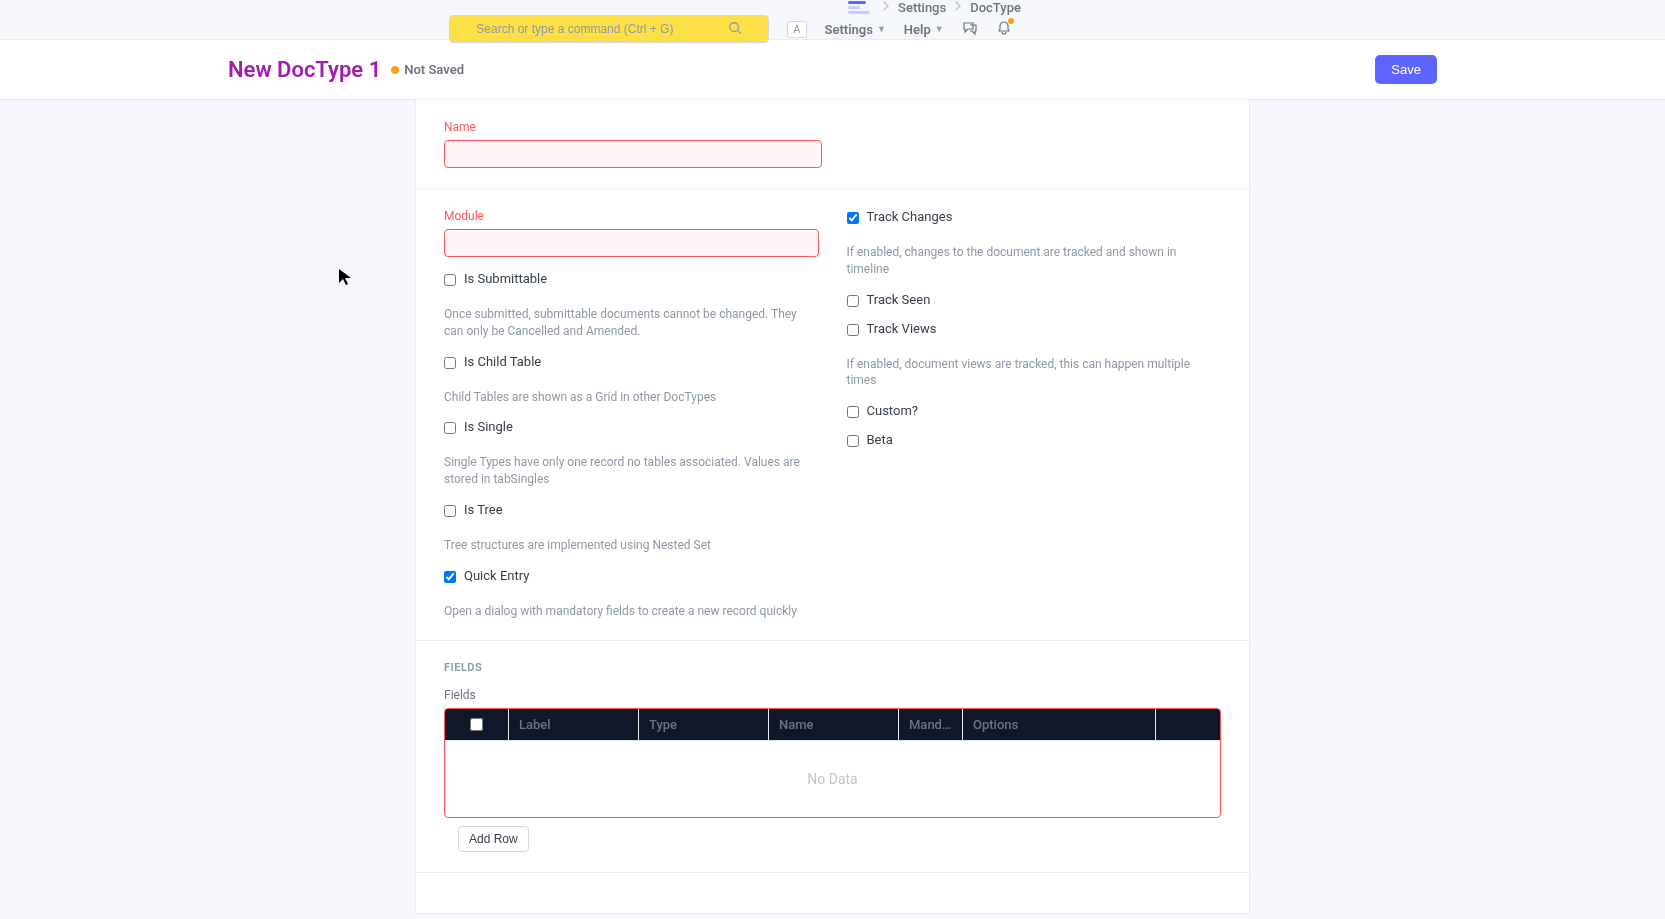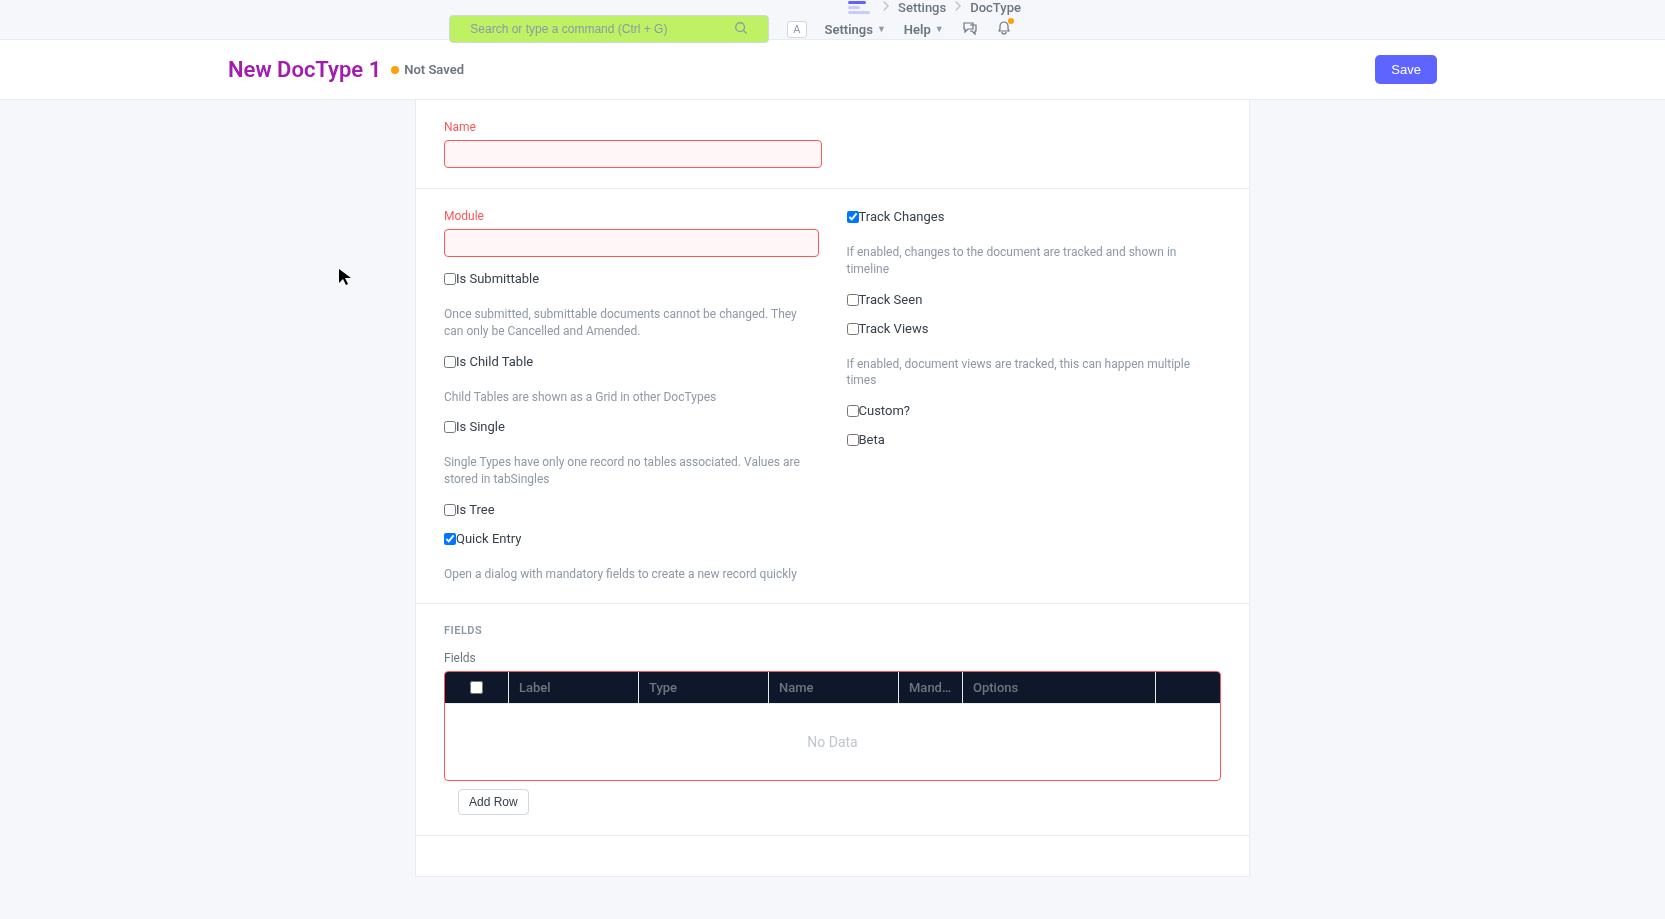--- a/index.html
+++ b/index.html
@@ -56,28 +56,28 @@
 .chevron {
   color: #c0c6cc;
 }
 .navbar-right {
   display: flex;
   align-items: center;
   gap: 18px;
   margin-right: 204px;
 }
 .search-box {
-  background: #bef264;
+  background: #fde047;
   border: 1px solid #d1d8dd;
   border-radius: 4px;
   height: 28px;
   width: 320px;
   display: flex;
   align-items: center;
-  padding: 0 20px;
+  padding: 0 26px;
 }
 .search-input {
   border: none;
   outline: none;
   flex: 1;
   font-size: 12px;
   color: #6c7680;
   background: transparent;
 }
 .search-input::placeholder {
@@ -214,21 +214,22 @@
 }
 .form-input.error {
   border: 1px solid #ff5858;
   background: #fff7f7;
 }
 .form-input.full {
   width: 378px;
 }
 .checkbox-row {
   display: flex;
-  align-items: flex-start;
+  align-items: flex-end;
+  gap: 8px;
   margin-top: 14px;
 }
 .checkbox-row input[type="checkbox"] {
   margin-top: 2px;
   width: 12px;
   height: 12px;
 }
 .checkbox-row .cb-label {
   font-size: 13px;
   color: #36414c;
@@ -403,20 +404,21 @@
           <div class="checkbox-row">
             <input type="checkbox" style="">
             <span class="cb-label">Is Single</span>
           </div>
           <div class="help-text">Single Types have only one record no tables associated. Values are stored in tabSingles</div>
 
           <div class="checkbox-row">
             <input type="checkbox" style="">
             <span class="cb-label">Is Tree</span>
           </div>
+          <div class="help-text">Tree structures are implemented using Nested Set</div>
 
           <div class="checkbox-row">
             <input type="checkbox" checked="" style="">
             <span class="cb-label">Quick Entry</span>
           </div>
           <div class="help-text">Open a dialog with mandatory fields to create a new record quickly</div>
         </div>
 
         <div class="form-col">
           <div class="checkbox-row" style="margin-top:0">

